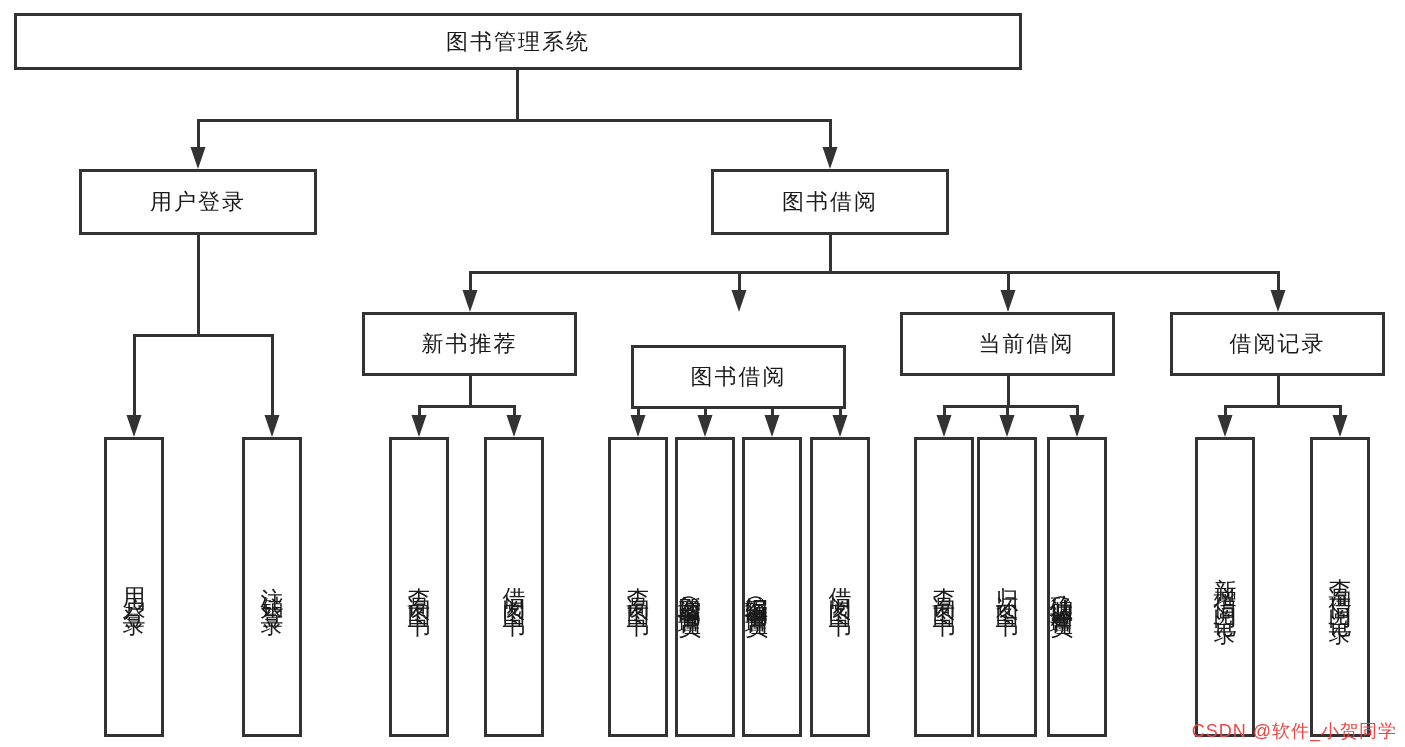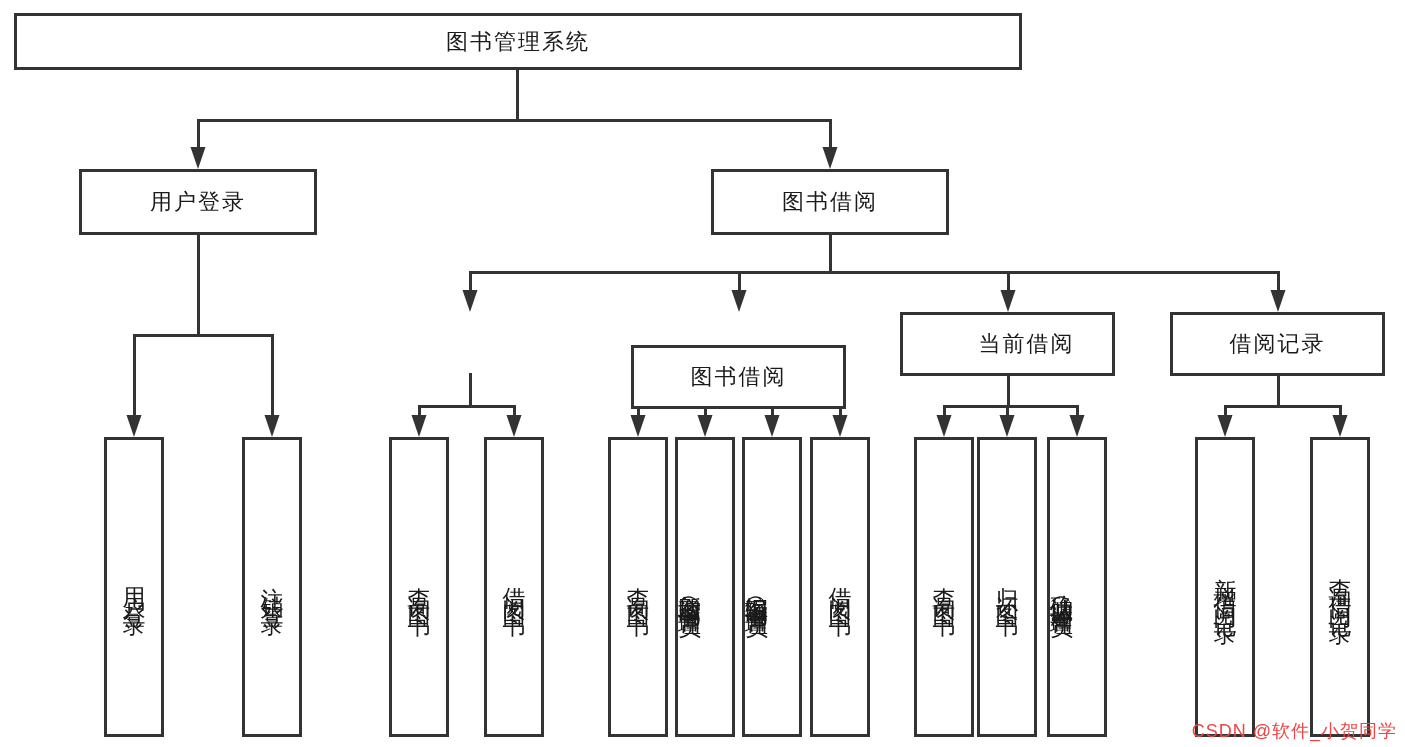--- a/index.html
+++ b/index.html
@@ -150,20 +150,23 @@
     <span>图书管理系统</span>
   </div>
 
   <div class="box box-h" style="left:79px; top:169px; width:238px; height:66px;">
     <span>用户登录</span>
   </div>
   <div class="box box-h" style="left:711px; top:169px; width:238px; height:66px;">
     <span>图书借阅</span>
   </div>
 
+  <div class="box box-h" style="left:362px; top:312px; width:215px; height:64px;">
+    <span>新书推荐</span>
+  </div>
   <div class="box box-h" style="left:631px; top:312px; width:215px; height:64px;margin-top:33px;">
     <span>图书借阅</span>
   </div>
   <div class="box box-h" style="left:900px; top:312px; width:215px; height:64px;padding-left:38px;">
     <span>当前借阅</span>
   </div>
   <div class="box box-h" style="left:1170px; top:312px; width:215px; height:64px;">
     <span>借阅记录</span>
   </div>
 

